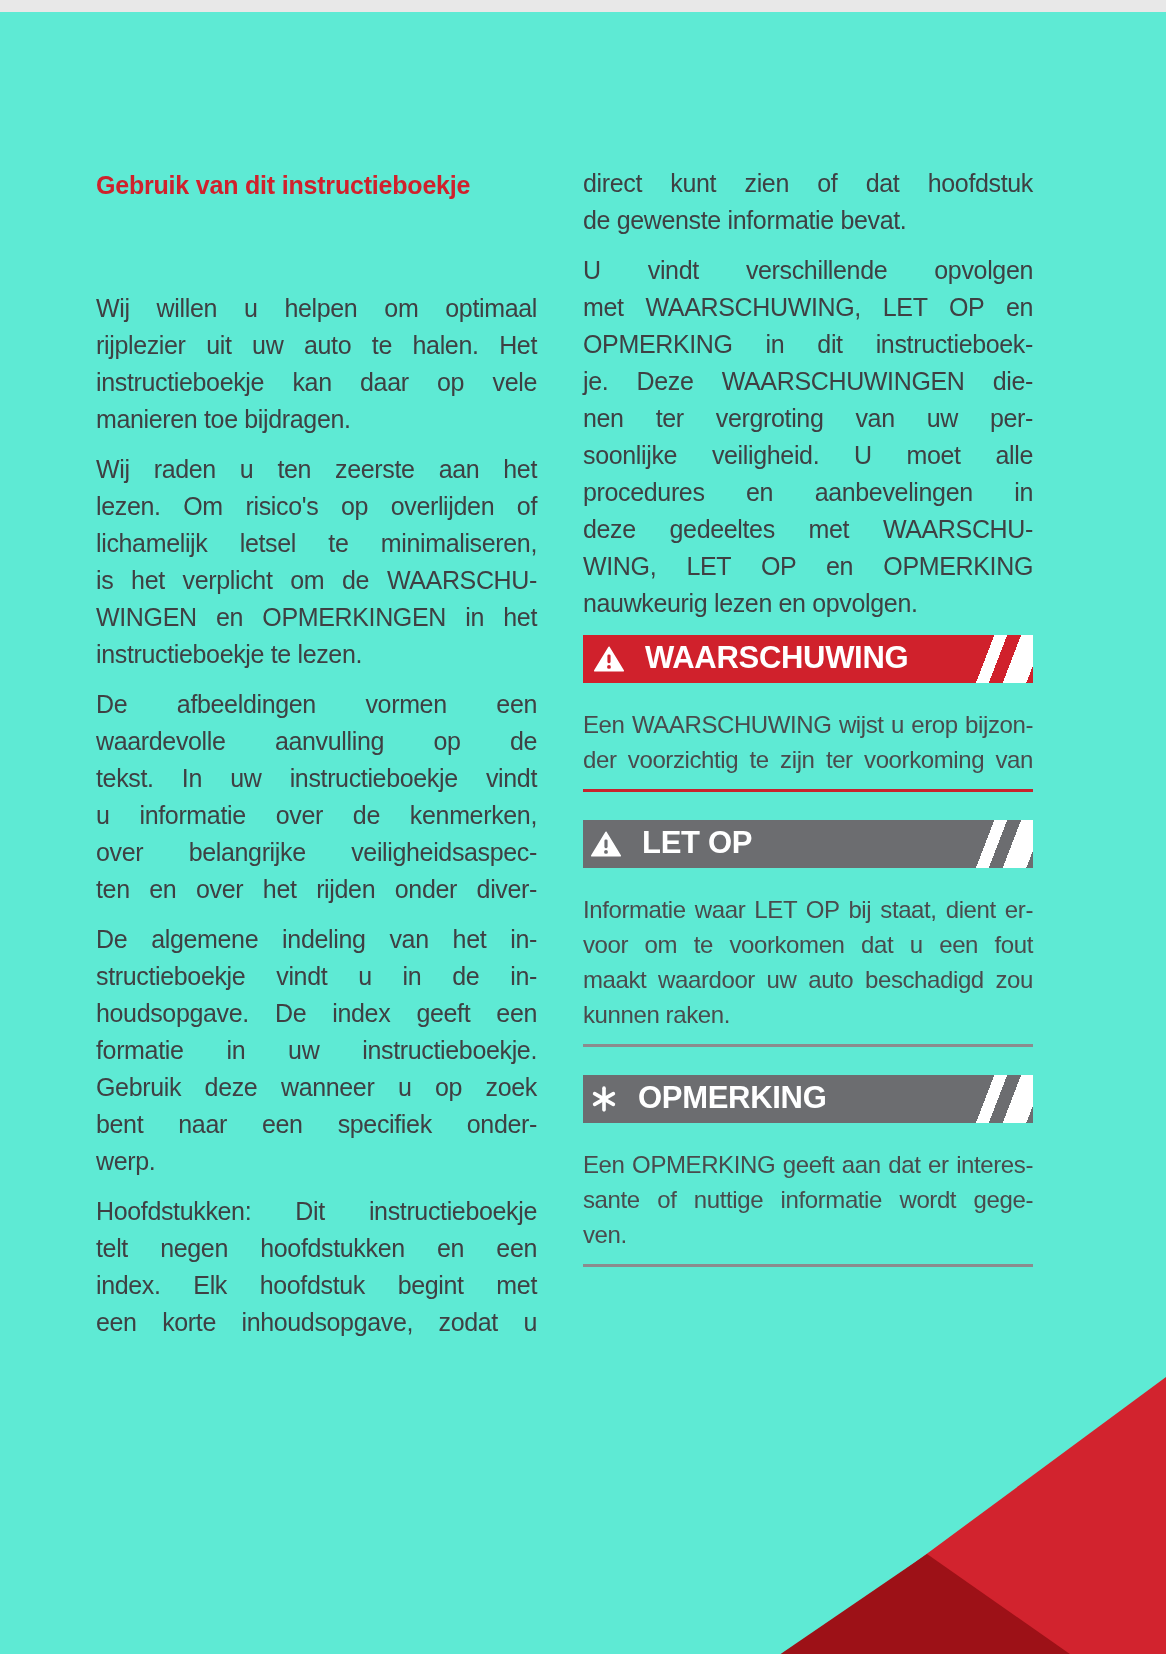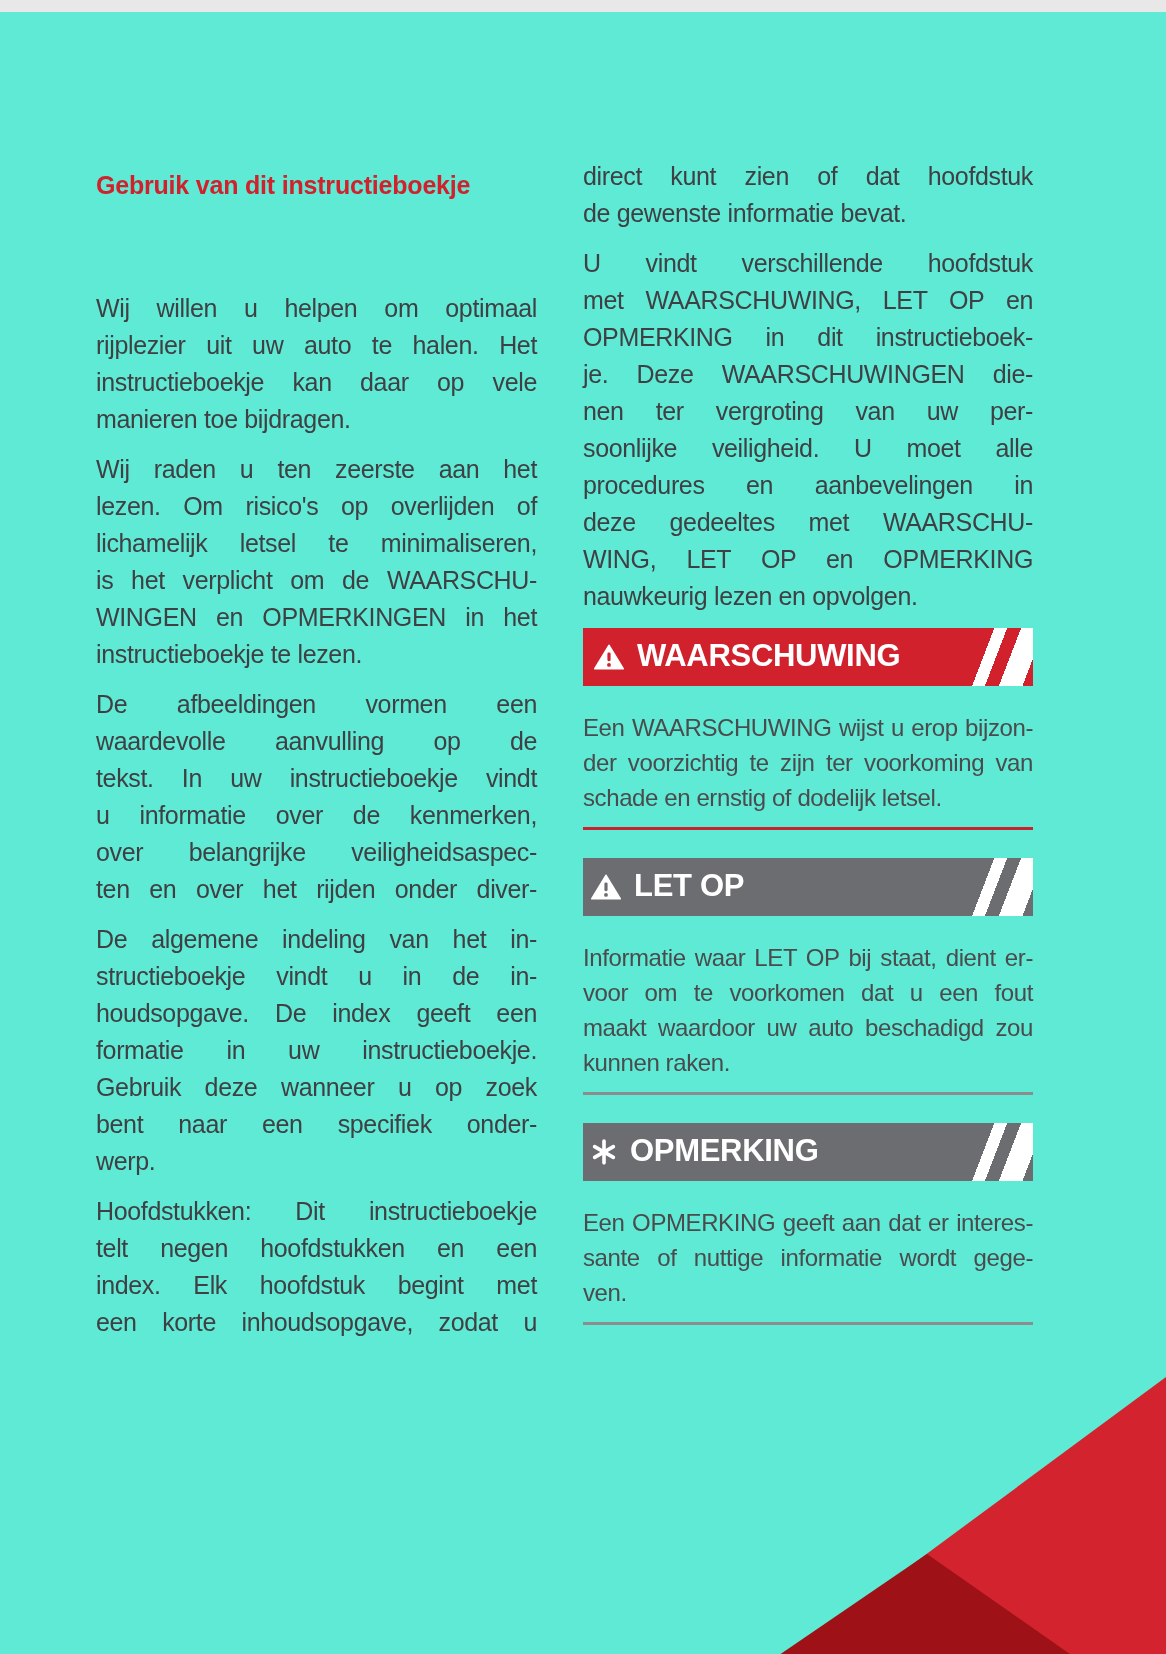--- a/index.html
+++ b/index.html
@@ -8,33 +8,33 @@
     margin:12px auto;overflow:hidden;
     font-family:Liberation Sans, sans-serif;
   }
   .title{
     position:absolute;left:96px;top:156px;margin:0;
     font-size:25px;line-height:34px;font-weight:bold;
     color:var(--accent-red);letter-spacing:-0.2px;
   }
   .col{position:absolute;}
   .col-left{left:96px;top:278px;width:441px;}
-  .col-right{left:583px;top:146px;width:450px;}
+  .col-right{left:583px;top:153px;width:450px;}
   .para{margin:0 0 13px 0;}
   .line{
     font-size:25px;line-height:37px;color:var(--body-text);
     letter-spacing:-0.35px;text-align:justify;text-align-last:justify;
     white-space:nowrap;
   }
   .line.last{text-align-last:left;}
   .callout{margin-top:0;}
   .callout + .callout{margin-top:28px;}
   .banner{
-    height:58px;display:flex;align-items:center;
-    padding-left:11px;gap:13px;margin-top:2px;
+    height:48px;display:flex;align-items:center;
+    padding-left:11px;gap:21px;margin-top:2px;
   }
   .banner.red{
     background:linear-gradient(111deg,
       var(--accent-red) 0 384px,#ffffff 384px 396px,
       var(--accent-red) 396px 409px,#ffffff 409px 431px,
       var(--accent-red) 431px 100%);
   }
   .banner.gray{
     background:linear-gradient(111deg,
       var(--banner-gray) 0 384px,#ffffff 384px 396px,
@@ -104,21 +104,21 @@
         <div class="line">index. Elk hoofdstuk begint met</div>
         <div class="line">een korte inhoudsopgave, zodat u</div>
       </div>
     </div>
   <div class="col col-right" id="rightCol">
       <div class="para">
         <div class="line">direct kunt zien of dat hoofdstuk</div>
         <div class="line last">de gewenste informatie bevat.</div>
       </div>
       <div class="para">
-        <div class="line">U vindt verschillende hoofdstuk</div>
+        <div class="line">U vindt verschillende opvolgen</div>
         <div class="line">met WAARSCHUWING, LET OP en</div>
         <div class="line">OPMERKING in dit instructieboek-</div>
         <div class="line">je. Deze WAARSCHUWINGEN die-</div>
         <div class="line">nen ter vergroting van uw per-</div>
         <div class="line">soonlijke veiligheid. U moet alle</div>
         <div class="line">procedures en aanbevelingen in</div>
         <div class="line">deze gedeeltes met WAARSCHU-</div>
         <div class="line">WING, LET OP en OPMERKING</div>
         <div class="line last">nauwkeurig lezen en opvolgen.</div>
       </div>
@@ -129,21 +129,20 @@
     <path d="M18 1.5 L35 29.5 H1 Z" fill="#ffffff" stroke="#ffffff" stroke-width="2" stroke-linejoin="round"></path>
     <rect class="cutout" x="16.1" y="10" width="3.8" height="10.5" rx="1.6"></rect>
     <circle class="cutout" cx="18" cy="25" r="2.3"></circle>
   </svg>
 </span>
       <span class="banner-label">WAARSCHUWING</span>
     </div>
     <div class="callout-body">
           <div class="bline">Een WAARSCHUWING wijst u erop bijzon-</div>
           <div class="bline">der voorzichtig te zijn ter voorkoming van</div>
-          <div class="bline last">schade en ernstig of dodelijk letsel.</div>
         </div>
     <div class="divider red"></div>
   </section>
 
   <section class="callout">
     <div class="banner gray">
       <span class="icon">
   <svg viewBox="0 0 36 31" width="30" height="26" aria-hidden="true">
     <path d="M18 1.5 L35 29.5 H1 Z" fill="#ffffff" stroke="#ffffff" stroke-width="2" stroke-linejoin="round"></path>
     <rect class="cutout" x="16.1" y="10" width="3.8" height="10.5" rx="1.6"></rect>

